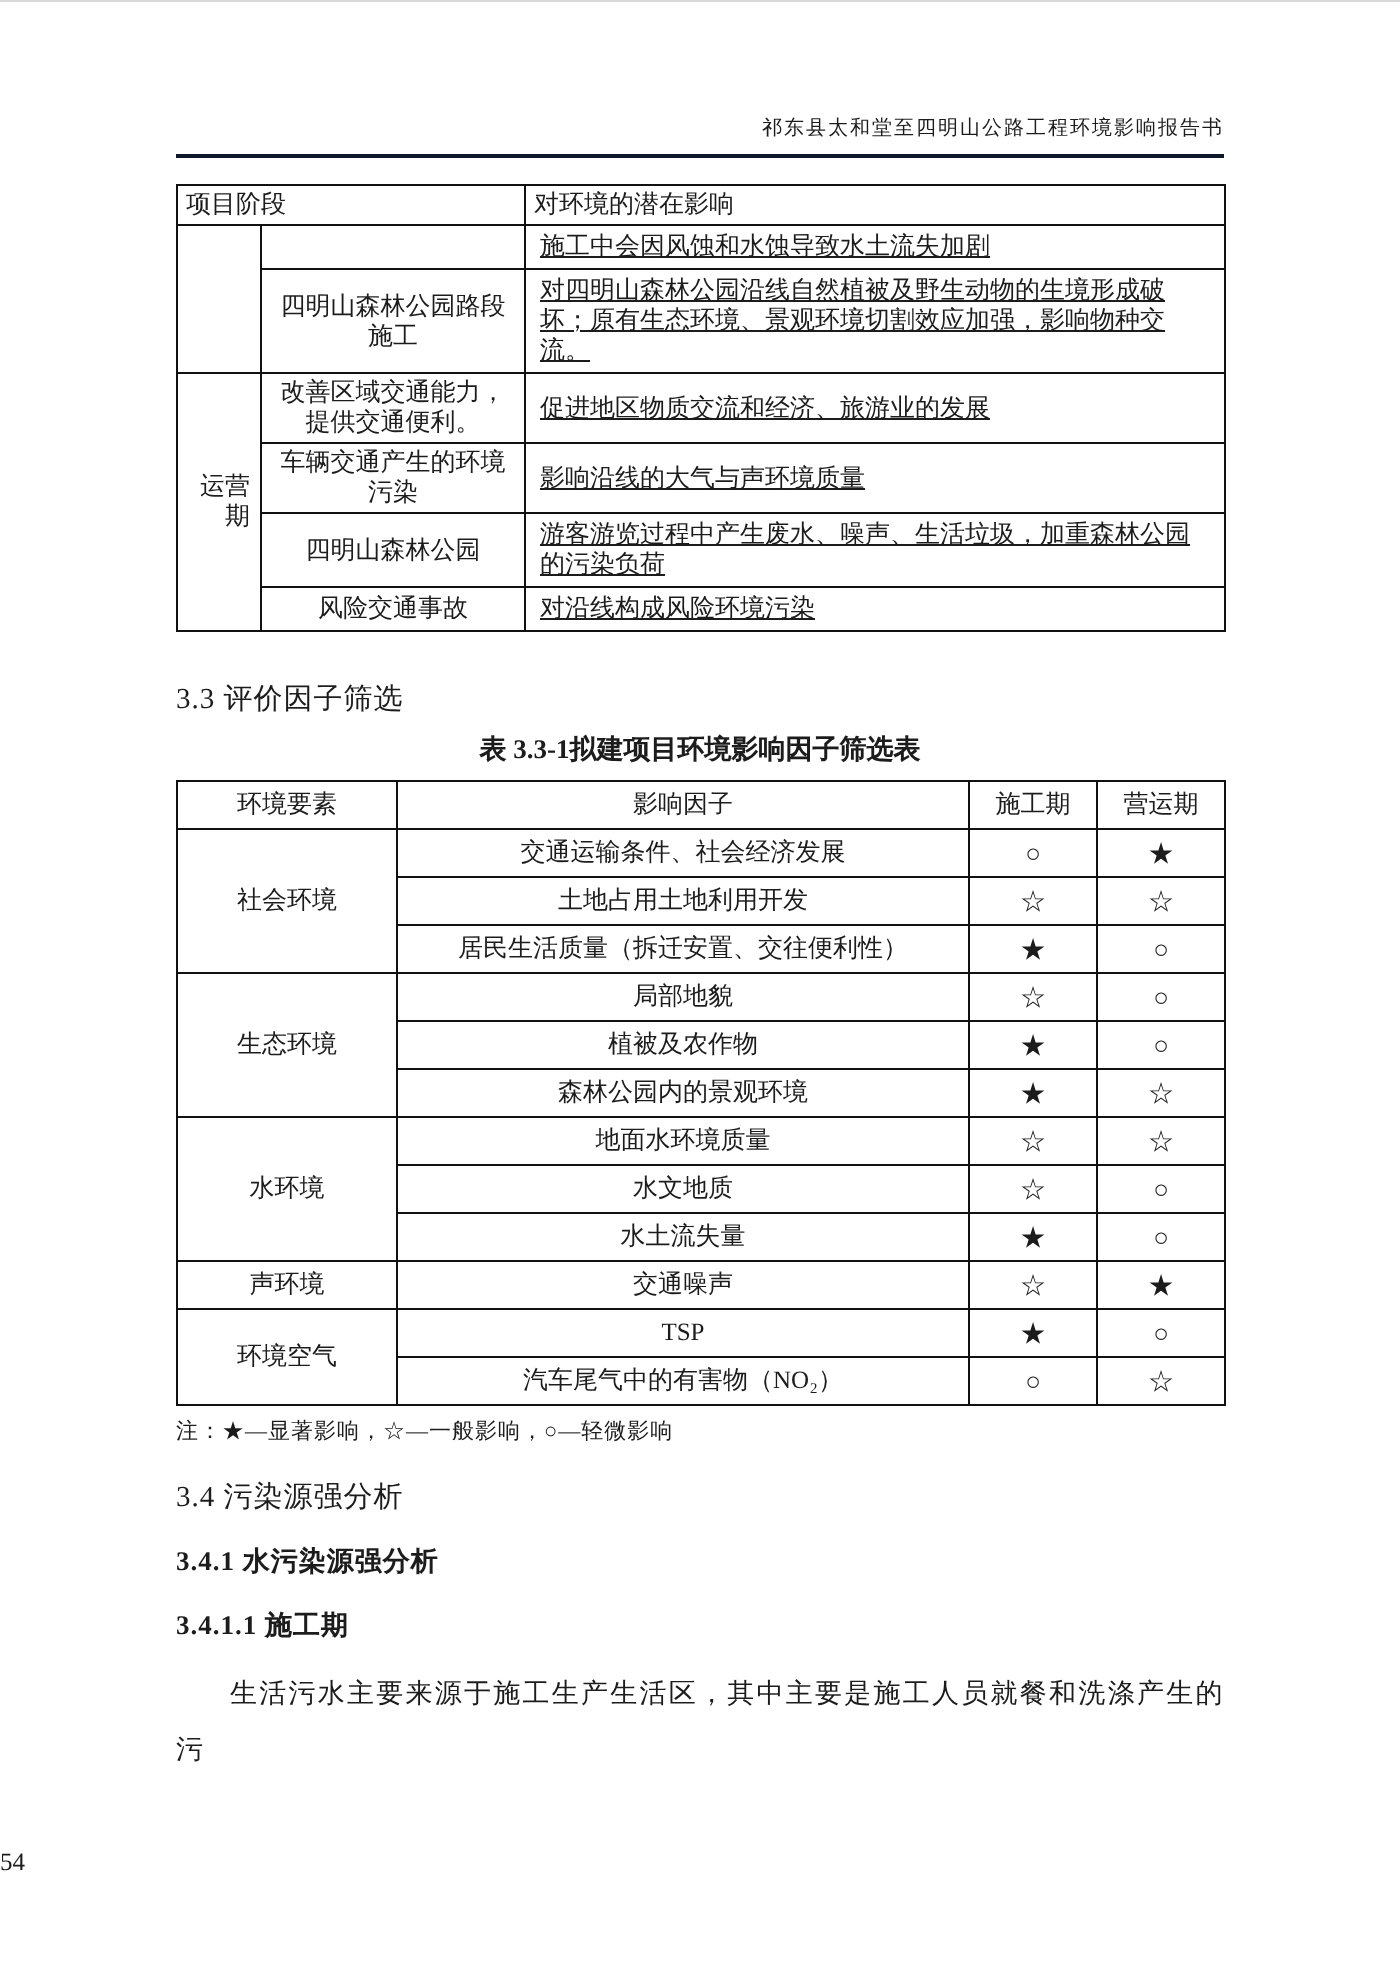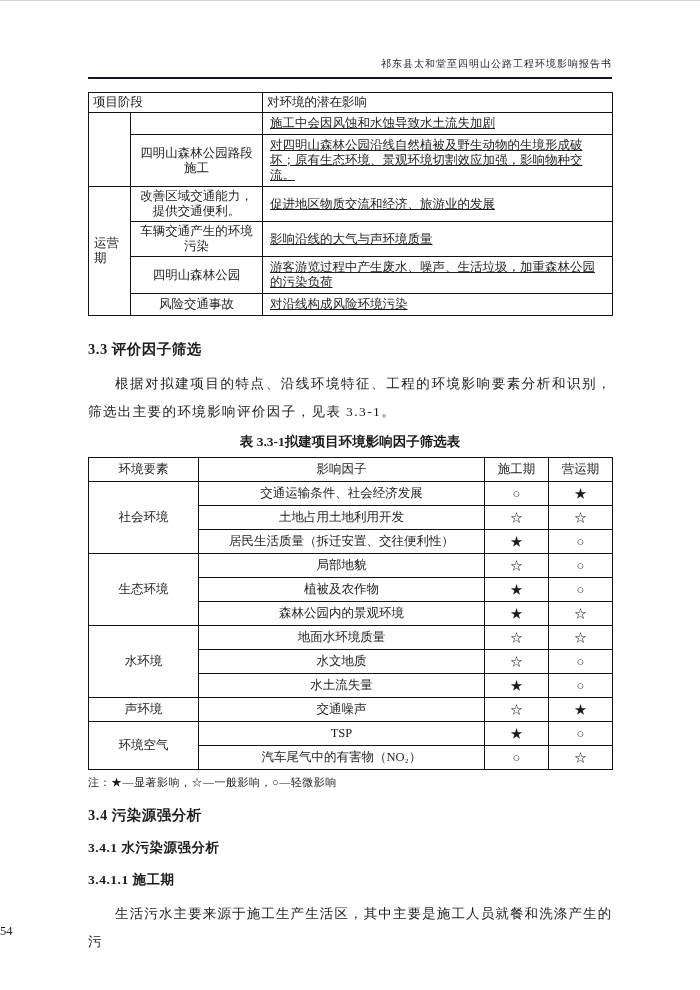--- a/index.html
+++ b/index.html
@@ -24,37 +24,37 @@
     padding-bottom:6px;
     border-bottom:2px solid #0f172a;
   }
 
   
   table{width:100%;border-collapse:collapse;table-layout:fixed;}
   td{border:1px solid #111;font-size:12.5px;line-height:15px;vertical-align:middle;
      word-break:break-all;}
   .t1{margin-top:13px;border:1.5px solid #111;}
   .t1 .th{text-align:left;padding:2px 4px;}
-  .t1 .stage{text-align:left;padding:2px 5px;}
+  .t1 .stage{text-align:right;padding:2px 5px;}
   .t1 .sub{text-align:center;padding:2px 5px;}
   .t1 .imp{text-align:left;padding:3px 7px;text-decoration:underline;}
   .t1 col.c1{width:42px;}
   .t1 col.c2{width:132px;}
   .t1 col.c3{width:350px;}
 
   .t2{margin-top:6px;border:1.5px solid #111;}
   .t2 td{text-align:center;padding:4px 3px;}
   .t2 col.c1{width:110px;}
   .t2 col.c2{width:286px;}
   .t2 col.c3{width:64px;}
   .t2 col.c4{width:64px;}
   .t2 .sym{font-size:13px;}
 
   
-  .sec-h{font-weight:bold;font-size:14.5px;margin:0;letter-spacing:0.5px;}
+  .sec-h{font-weight:normal;font-size:14.5px;margin:0;letter-spacing:0.5px;}
   .h-33{margin-top:24px;}
   .h-34{margin-top:16px;}
   .sub-h{font-weight:bold;font-size:13.5px;margin:14px 0 0 0;letter-spacing:0.5px;}
   .para{
     margin:11px 0 0 0;
     font-size:13.5px;line-height:28px;
     text-indent:2em;text-align:justify;letter-spacing:1.4px;
   }
   .para-tight{letter-spacing:0.8px;}
   .item-line{margin:13px 0 0 0;font-size:13.5px;line-height:24px;text-indent:2em;letter-spacing:1px;}
@@ -114,21 +114,20 @@
         </tr>
         <tr>
           <td class="sub">风险交通事故</td>
           <td class="imp">对沿线构成风险环境污染</td>
         </tr>
       </tbody>
     </table>
 
     <h2 class="sec-h h-33">3.3 评价因子筛选</h2>
 
-    <p class="para">根据对拟建项目的特点、沿线环境特征、工程的环境影响要素分析和识别，筛选出主要的环境影响评价因子，见表 3.3-1。</p>
 
     <div class="tbl-caption">
       <span>表 3.3-1</span><span class="cap-title">拟建项目环境影响因子筛选表</span>
     </div>
 
     <table class="t2">
       <colgroup>
           <col class="c1">
           <col class="c2">
           <col class="c3">

